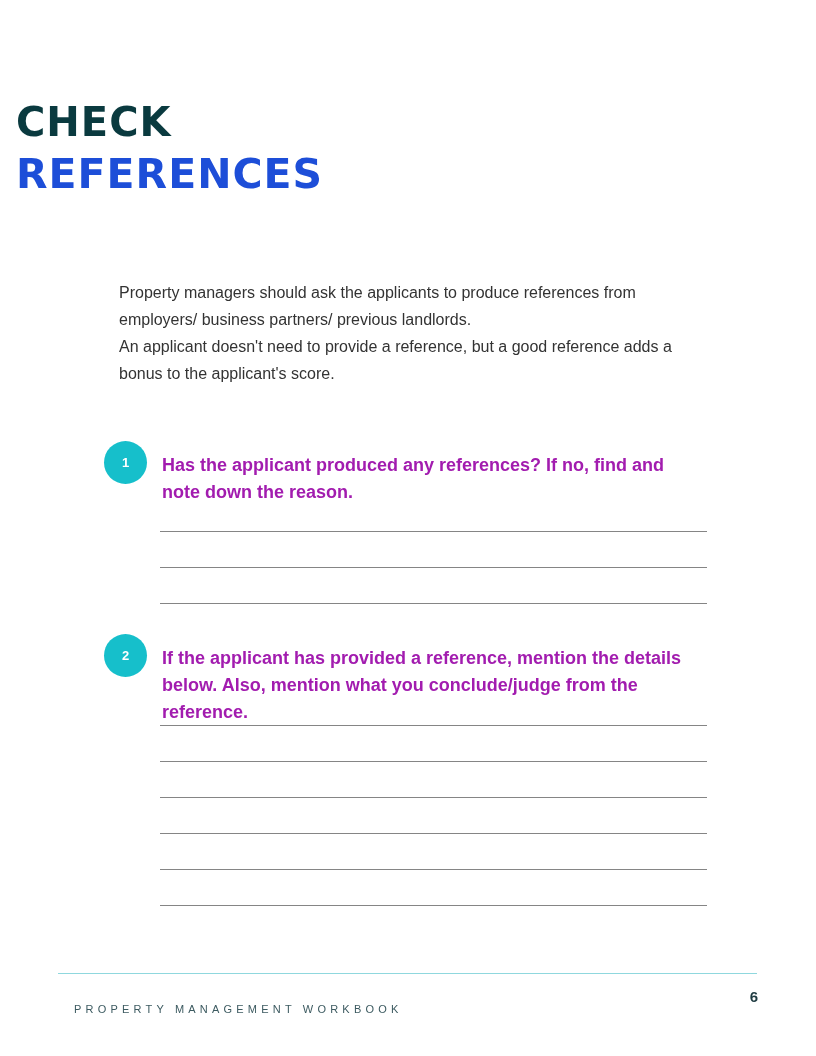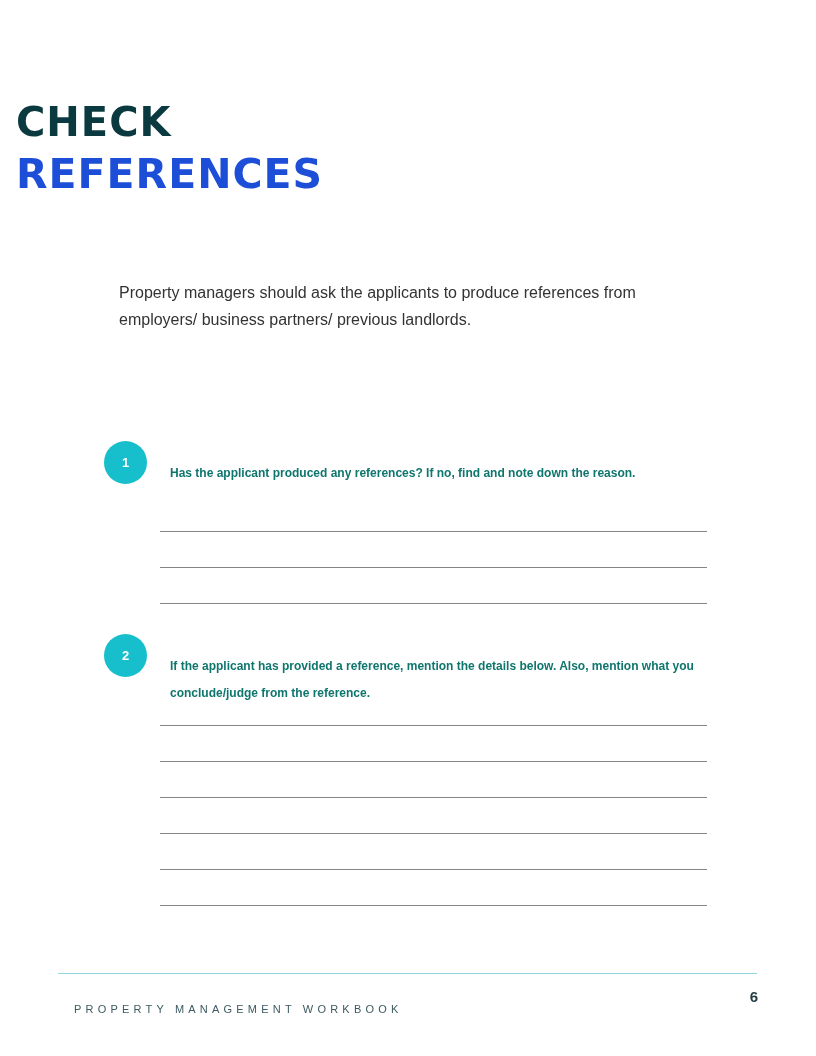--- a/index.html
+++ b/index.html
@@ -67,25 +67,25 @@
       font-size: 13px;
       line-height: 43px;
       text-align: center;
       font-weight: 700;
     }
     .q-text {
       position: absolute;
       left: 54px;
       top: 7px;
       width: 560px;
-      font-size: 12px;
+      font-size: 18px;
       line-height: 27px;
       font-weight: 700;
-      color: #0f766e;
-      margin: 12px;
+      color: #a21caf;
+      margin: 4px;
     }
     .answer-line {
       position: absolute;
       left: 160px;
       width: 547px;
       height: 0;
       border-top: 1.5px solid #858585;
     }
     .footer-rule {
       position: absolute;
@@ -116,20 +116,21 @@
     }
   </style>
 </head>
 <body>
 
 <h1 class="title title-line-1">CHECK</h1>
 <h1 class="title title-line-2">REFERENCES</h1>
 
 <div class="intro">
   <p style="width:580px;">Property managers should ask the applicants to produce references from employers/ business partners/ previous landlords.</p>
+  <p style="width:560px;">An applicant doesn't need to provide a reference, but a good reference adds a bonus to the applicant's score.</p>
 </div>
 
 <div class="question" style="top:441px;">
   <div class="q-badge">1</div>
   <p class="q-text" style="width:510px;">Has the applicant produced any references? If no, find and note down the reason.</p>
 </div>
 <div class="answer-line" style="top:531px;"></div>
 <div class="answer-line" style="top:567px;"></div>
 <div class="answer-line" style="top:603px;"></div>
 

